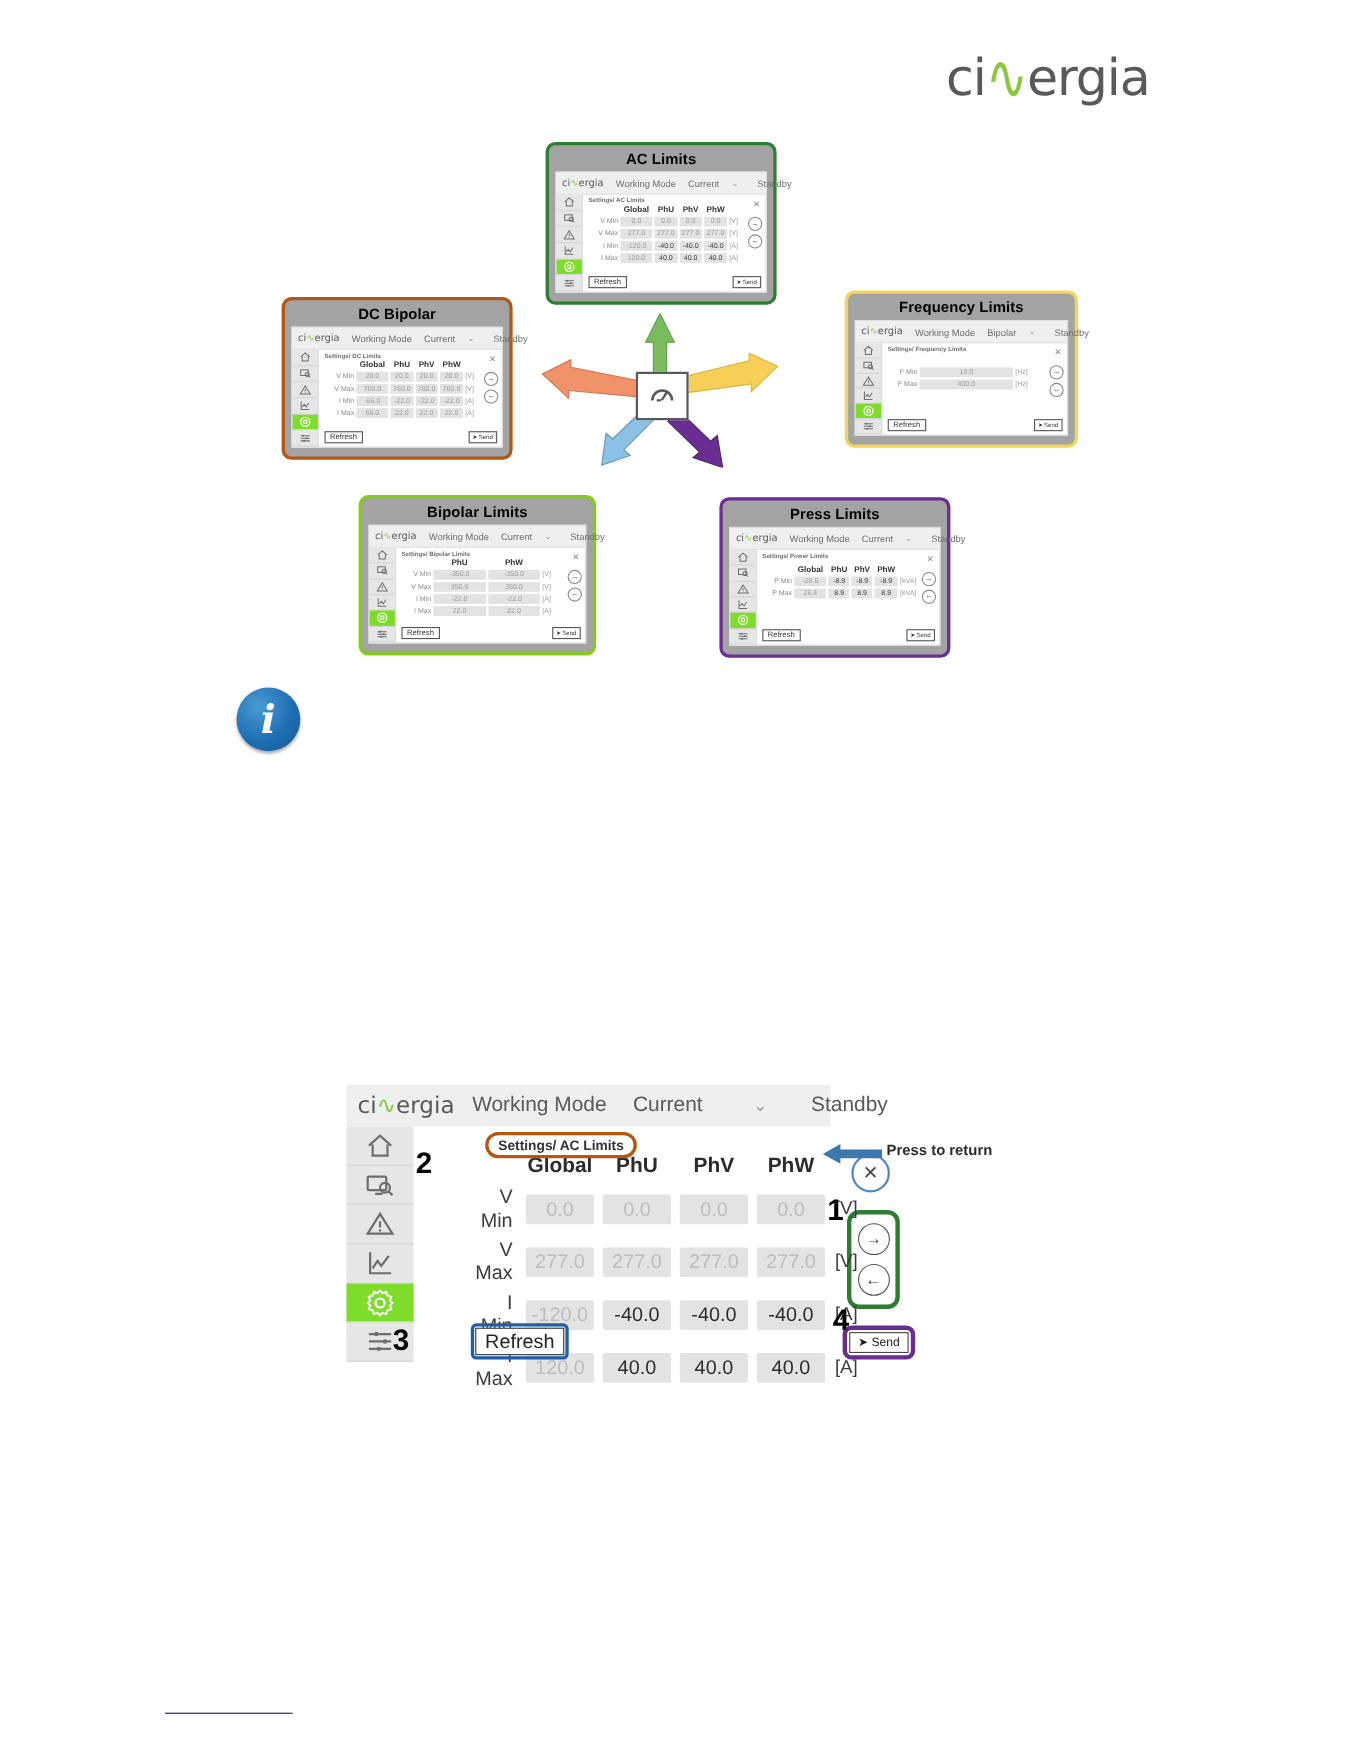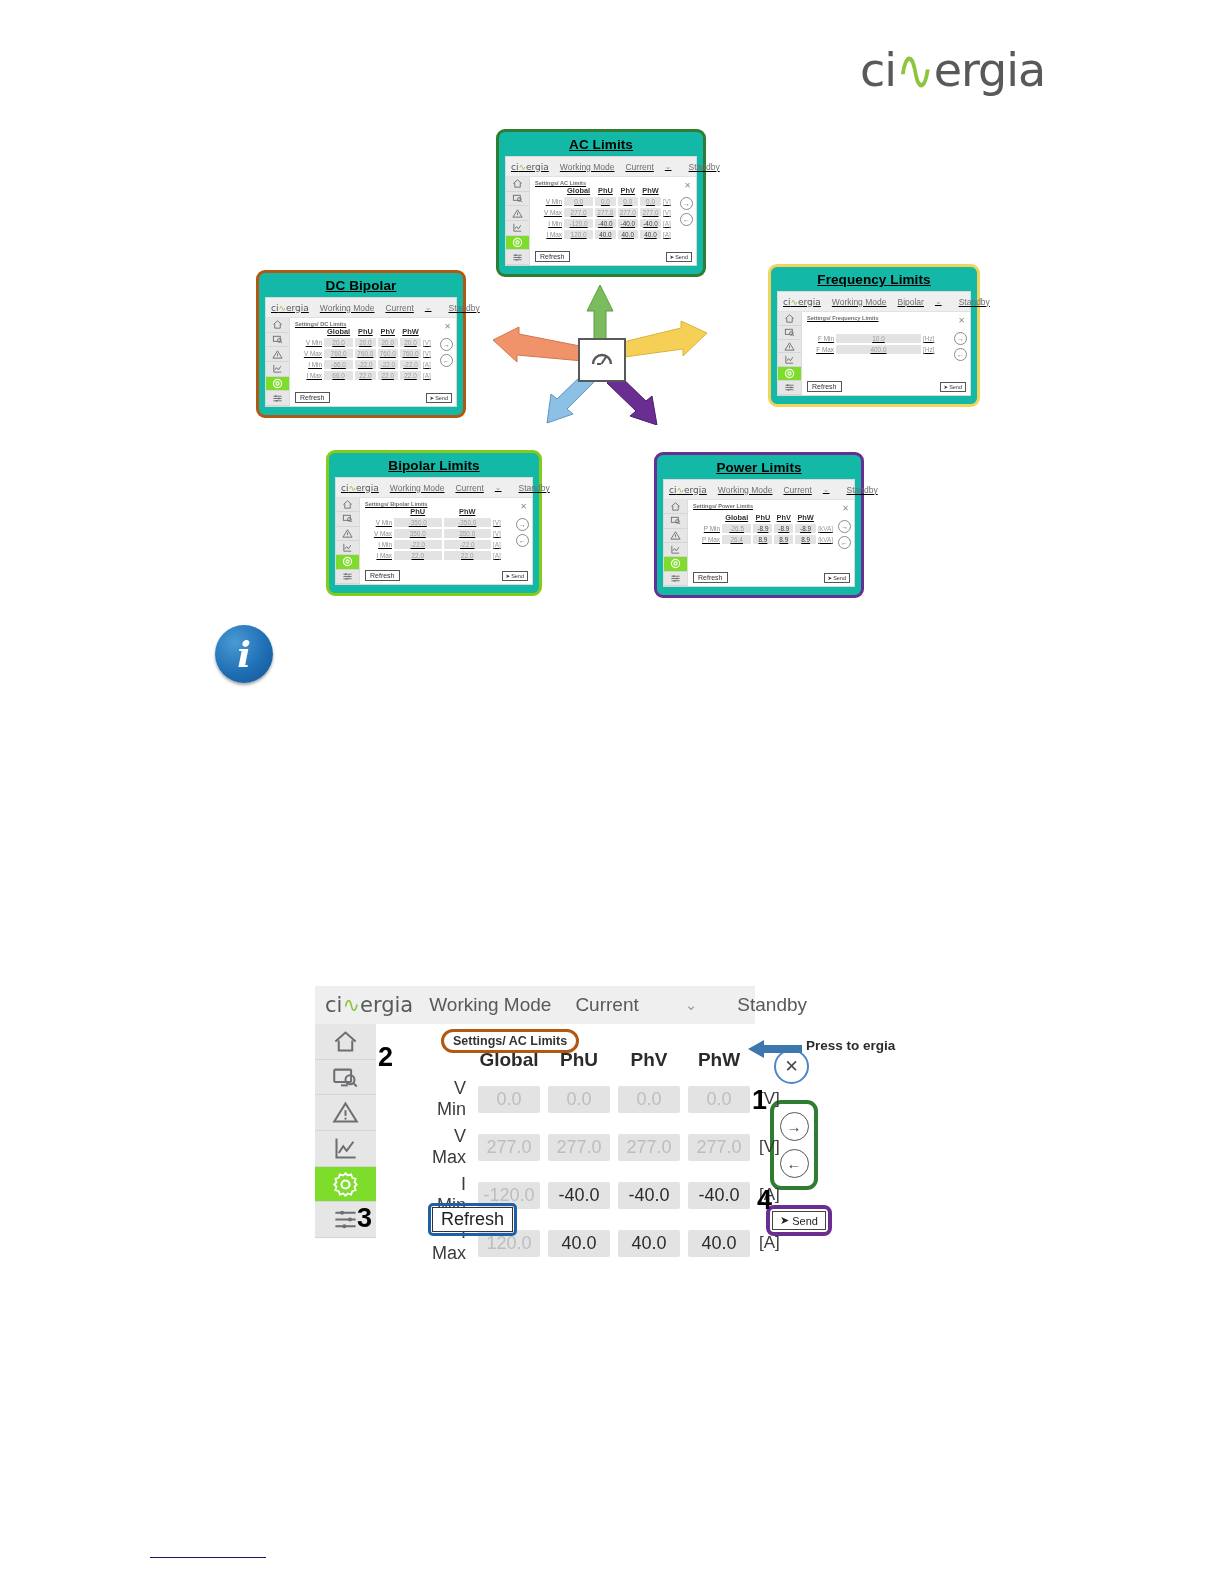--- a/index.html
+++ b/index.html
@@ -13,21 +13,21 @@
   
   #logo{left:860px;top:40px;width:190px;height:60px;}
   #logo .logotext{
     font-family:"DejaVu Sans", sans-serif;
     font-size:46px;color:#58595b;letter-spacing:-1px;line-height:60px;
     white-space:nowrap;
   }
   #logo .wave{color:#8cc63e;display:inline-block;transform:scaleY(1.25);}
 
   
-  .card{box-sizing:border-box;border-radius:9px;background:#14b8a6;text-decoration:underline;}
+  .card{box-sizing:border-box;border-radius:9px;background:#a3a3a3;}
   .card .ctitle{
     text-align:center;font-weight:bold;font-size:13.5px;color:#000;
     padding-top:5px;padding-bottom:4px;letter-spacing:.1px;
   }
   .mini{margin:0 6px 6px 6px;border:1px solid #d9d9d9;background:#fff;}
   .mini .topbar{
     height:19px;background:#efefef;border-bottom:1px solid #e2e2e2;
     display:flex;align-items:center;gap:11px;padding-left:5px;
     font-size:8.5px;color:#6d6e71;white-space:nowrap;
   }
@@ -666,21 +666,21 @@
               <span>➤</span>
               <span>Send</span>
             </button>
         </div>
       </div>
     </div>
   </div>
 </div>
 
 <div class="abs card" id="card-pow" style="left:654px;top:452px;width:210px;height:146px;border:3px solid #6a2d91;">
-  <div class="ctitle">Power Limits</div>
+  <div class="ctitle">Press Limits</div>
   <div class="mini">
     <div class="topbar">
       <span class="lg">ci<i>∿</i>ergia</span>
       <span>Working Mode</span>
       <span>Current</span>
       <span class="chev">⌄</span>
       <span class="sb">Standby</span>
     </div>
     <div class="body" style="height:86px;">
       <div class="rail">
@@ -940,15 +940,15 @@
 </div>
 
 <div class="abs num" style="left:378px;top:1042px;">2</div>
 <div class="abs num" style="left:752px;top:1085px;">1</div>
 <div class="abs num" style="left:357px;top:1203px;">3</div>
 <div class="abs num" style="left:757px;top:1185px;">4</div>
 
 <svg class="abs" style="left:748px;top:1036px;width:54px;height:26px;" viewBox="0 0 54 26">
   <polygon points="0,13 16,4 16,9 54,9 54,17 16,17 16,22" fill="#3c78ad"></polygon>
 </svg>
-<div class="abs" id="returnlabel">Press to ergia</div>
+<div class="abs" id="returnlabel">Press to return</div>
 
 <div class="abs" id="footrule"></div>
 
 </body></html>

